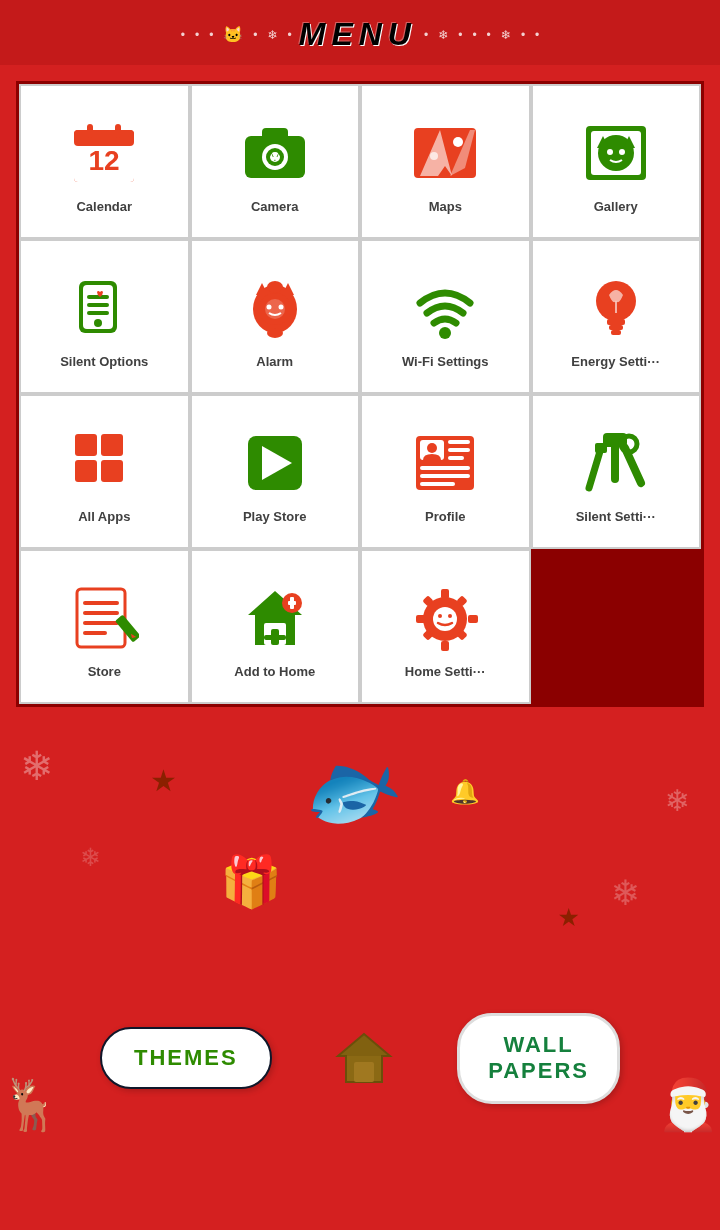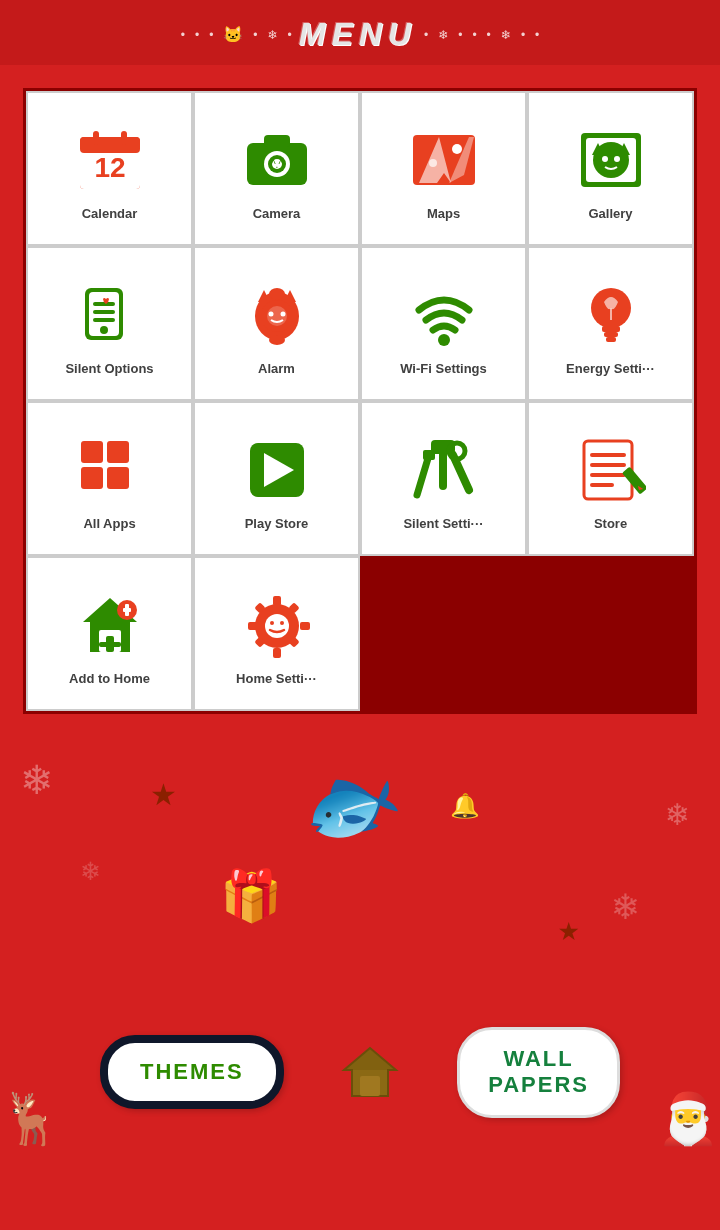--- a/index.html
+++ b/index.html
@@ -15,33 +15,33 @@
     
     .header {
       background-color: #c41a1a;
       text-align: center;
       padding: 12px 0 8px;
       position: relative;
     }
     .header-title {
       font-size: 32px;
       font-weight: 900;
-      color: #e5e5e5;
+      color: #000000;
       letter-spacing: 6px;
       font-style: italic;
       text-shadow: 1px 1px 0 #fff, -1px -1px 0 rgba(255,255,255,0.3);
     }
 
     
     .grid-container {
       display: grid;
       grid-template-columns: repeat(4, 1fr);
       gap: 0;
       border: 3px solid #8b0000;
-      margin: 23px;
+      margin: 16px;
       background: #8b0000;
     }
 
     .grid-item {
       background: #fff;
       border: 2px solid #ccc;
       display: flex;
       flex-direction: column;
       align-items: center;
       justify-content: center;
@@ -254,20 +254,38 @@
   <div class="grid-item">
     <div class="grid-icon">
       <svg width="70" height="70" viewBox="0 0 70 70">
         <rect x="8" y="8" width="54" height="54" rx="8" fill="#2e8b00"></rect>
         <polygon points="22,18 22,52 52,35" fill="white"></polygon>
       </svg>
     </div>
     <span class="grid-label">Play Store</span>
   </div>
 
+  <div class="grid-item">
+    <div class="grid-icon">
+      <svg width="70" height="70" viewBox="0 0 70 70">
+        <rect x="6" y="8" width="58" height="54" rx="4" fill="#e84020"></rect>
+        <rect x="10" y="12" width="24" height="20" rx="3" fill="white"></rect>
+        <rect x="38" y="12" width="22" height="4" rx="2" fill="white"></rect>
+        <rect x="38" y="20" width="22" height="4" rx="2" fill="white"></rect>
+        <rect x="38" y="28" width="16" height="4" rx="2" fill="white"></rect>
+        <rect x="10" y="38" width="50" height="4" rx="2" fill="white"></rect>
+        <rect x="10" y="46" width="50" height="4" rx="2" fill="white"></rect>
+        <rect x="10" y="54" width="35" height="4" rx="2" fill="white"></rect>
+
+        <circle cx="22" cy="20" r="5" fill="#e84020"></circle>
+        <path d="M13,32 Q13,26 22,26 Q31,26 31,32Z" fill="#e84020"></path>
+      </svg>
+    </div>
+    <span class="grid-label">Profile</span>
+  </div>
 
   <div class="grid-item">
     <div class="grid-icon">
       <svg width="70" height="70" viewBox="0 0 70 70">
 
         <rect x="30" y="5" width="8" height="50" rx="4" fill="#2e8b00"></rect>
         <rect x="22" y="5" width="24" height="14" rx="4" fill="#2e8b00"></rect>
 
         <path d="M44,20 L60,55" stroke="#2e8b00" stroke-width="8" stroke-linecap="round"></path>
         <circle cx="48" cy="16" r="8" fill="none" stroke="#2e8b00" stroke-width="5"></circle>
@@ -354,21 +372,21 @@
 
   <div style="position:absolute; top:20px; left:300px; font-size:80px; transform:rotate(-20deg); color:#c44;">🐟</div>
   <div style="position:absolute; top:55px; left:450px; font-size:24px; color:#c44;">🔔</div>
 
 </div>
 
 <div style="position:relative; display:flex; align-items:center; justify-content:space-between; padding:10px 30px 30px; background:transparent;">
 
   <div style="font-size:50px; position:absolute; bottom:0; left:0;">🦌</div>
 
-  <div style="background:white; border-radius:35px; padding:16px 32px; margin-left:70px; cursor:pointer; border:8px solid #0f172a; box-shadow:2px 2px 6px rgba(0,0,0,0.2);">
+  <div style="background:white; border-radius:35px; padding:16px 32px; margin-left:70px; cursor:pointer; border:2px solid #0f172a; box-shadow:2px 2px 6px rgba(0,0,0,0.2);">
     <span style="font-size:22px; font-weight:900; color:#2e8b00; letter-spacing:2px;">THEMES</span>
   </div>
 
   <div style="display:flex; flex-direction:column; align-items:center; cursor:pointer;">
     <svg width="60" height="60" viewBox="0 0 60 60">
       <polygon points="30,6 4,28 12,28 12,54 48,54 48,28 56,28" fill="#8b6914" stroke="#6b4e0a" stroke-width="2"></polygon>
       <rect x="20" y="34" width="20" height="20" rx="2" fill="#a07820"></rect>
       <polygon points="30,6 4,28 56,28" fill="#6b4e0a" opacity="0.3"></polygon>
     </svg>
   </div>

